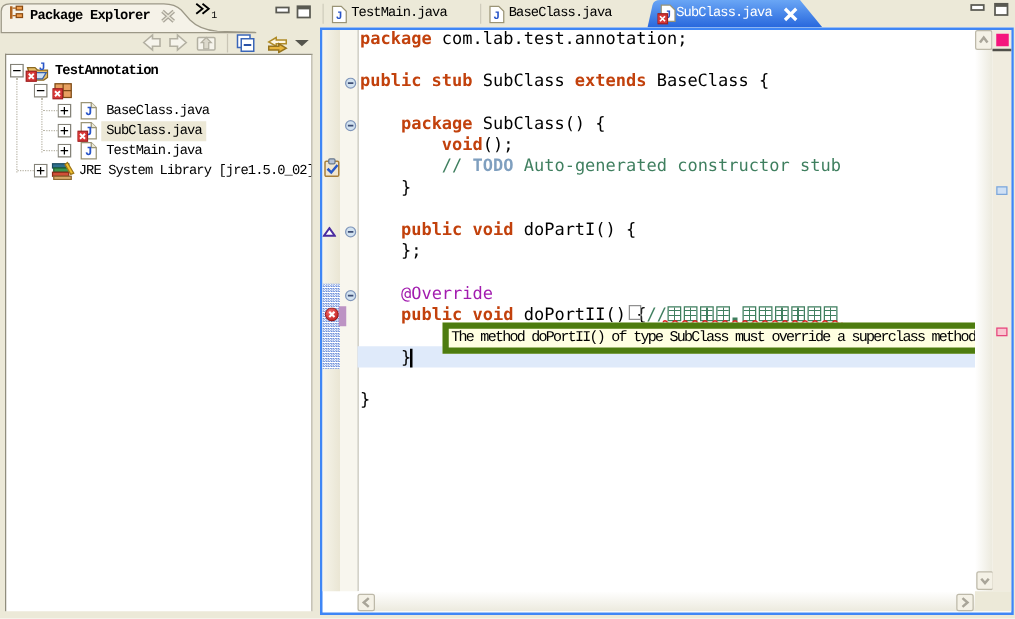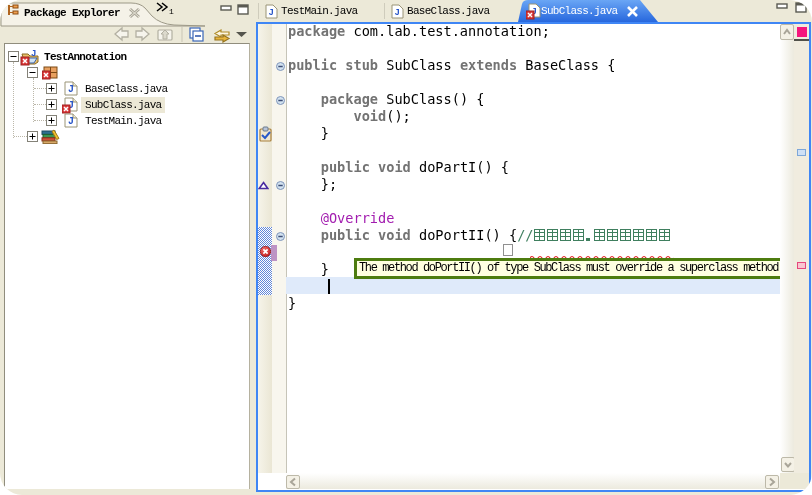--- a/index.html
+++ b/index.html
@@ -1,19 +1,19 @@
 <!DOCTYPE html>
 <html><head><meta charset="utf-8"><style>
 html,body{margin:0;padding:0;}
 #root{position:relative;width:812px;height:495px;background:#ece9d8;overflow:hidden;
-  font-family:"Liberation Mono",monospace;border-radius:22px;}
+  font-family:"Liberation Mono",monospace;}
 .abs{position:absolute;}
 .ui{font-size:11px;letter-spacing:-0.72px;color:#000;white-space:pre;}
 .code{font-size:13.6px;line-height:17px;white-space:pre;color:#000;}
-.kw{font-weight:bold;color:#737373;}
+.kw{font-weight:bold;color:#c2410c;}
 .cm{color:#3F7F5F;}
 .todo{font-weight:bold;color:#7F9FBF;}
 .ann{color:#a21caf;}
 .cj{display:inline-block;width:9px;height:10px;border:1px solid #3F7F5F;margin-right:2px;vertical-align:-1px;
  background:linear-gradient(transparent 2px,#3F7F5F 2px,#3F7F5F 3px,transparent 3px),
  linear-gradient(transparent 6px,#3F7F5F 6px,#3F7F5F 7px,transparent 7px),
  linear-gradient(90deg,transparent 4px,#3F7F5F 4px,#3F7F5F 5px,transparent 5px);}
 .cm2{display:inline-block;width:4px;height:3px;background:#3F7F5F;margin:0 4px 0 0;vertical-align:-1px;}
 </style></head>
 <body>
@@ -78,20 +78,21 @@
 <div class="abs" style="left:14px;top:136px;width:13px;height:1px;border-top:1px dotted #bcb8aa;"></div>
 <div class="abs" style="left:34px;top:88px;width:12px;height:1px;border-top:1px dotted #bcb8aa;"></div>
 <div class="abs" style="left:34px;top:104px;width:12px;height:1px;border-top:1px dotted #bcb8aa;"></div>
 <div class="abs" style="left:34px;top:120px;width:12px;height:1px;border-top:1px dotted #bcb8aa;"></div>
 
 <div class="abs" style="left:81px;top:97px;width:84px;height:16px;background:#ece8d6;"></div>
 <div class="abs ui" style="left:44px;top:51px;font-weight:bold;">TestAnnotation</div>
 <div class="abs ui" style="left:85px;top:83px;">BaseClass.java</div>
 <div class="abs ui" style="left:85px;top:99px;">SubClass.java</div>
 <div class="abs ui" style="left:85px;top:115px;">TestMain.java</div>
+<div class="abs ui" style="left:63px;top:131px;width:186px;overflow:hidden;">JRE System Library [jre1.5.0_02]</div>
 
 <svg class="abs" style="left:8px;top:51px;" width="12" height="12">
  <rect x="0.5" y="0.5" width="10" height="10" fill="#fff" stroke="#848278"></rect>
       <line x1="2.5" y1="5.5" x2="8.5" y2="5.5" stroke="#000"></line>
     </svg>
 <svg class="abs" style="left:27px;top:67px;" width="12" height="12">
  <rect x="0.5" y="0.5" width="10" height="10" fill="#fff" stroke="#848278"></rect>
       <line x1="2.5" y1="5.5" x2="8.5" y2="5.5" stroke="#000"></line>
     </svg>
 <svg class="abs" style="left:46px;top:83px;" width="12" height="12">
@@ -210,20 +211,21 @@
 
 <div class="abs" style="left:286px;top:277px;width:494px;height:17px;background:#dfeafa;"></div>
 <div class="abs" style="left:328px;top:279px;width:2px;height:15px;background:#000;"></div>
 
 <pre class="abs code" style="left:288px;top:23px;margin:0;"><span class="kw">package</span> com.lab.test.annotation;
 
 <span class="kw">public stub</span> SubClass <span class="kw">extends</span> BaseClass {
 
     <span class="kw">package</span> SubClass() {
         <span class="kw">void</span>();
+        <span class="cm">// <span class="todo">TODO</span> Auto-generated constructor stub</span>
     }
 
     <span class="kw">public void</span> doPartI() {
     };
 
     <span class="ann">@Override</span>
     <span class="kw">public void</span> doPortII() {<span class="cm">//<i class="cj"></i><i class="cj"></i><i class="cj"></i><i class="cj"></i><i class="cm2"></i><i class="cj"></i><i class="cj"></i><i class="cj"></i><i class="cj"></i><i class="cj"></i><i class="cj"></i></span>
 
     }
 
@@ -265,21 +267,21 @@
     </svg>
 <svg class="abs" style="left:276px;top:181px;" width="10" height="10">
       <circle cx="4.5" cy="4.5" r="4" fill="#d2e2f0" stroke="#8096ba"></circle>
       <line x1="2.3" y1="4.5" x2="6.7" y2="4.5" stroke="#3c4c74" stroke-width="1.5"></line>
     </svg>
 <svg class="abs" style="left:276px;top:232px;" width="10" height="10">
       <circle cx="4.5" cy="4.5" r="4" fill="#d2e2f0" stroke="#8096ba"></circle>
       <line x1="2.3" y1="4.5" x2="6.7" y2="4.5" stroke="#3c4c74" stroke-width="1.5"></line>
     </svg>
 
-<div class="abs" style="left:354px;top:258px;width:423px;height:15px;background:#ffffe1;border:3px solid #4d7c0f;
+<div class="abs" style="left:354px;top:258px;width:423px;height:15px;background:#ffffe1;border:5px solid #4d7c0f;
   font-size:12px;letter-spacing:-1.38px;white-space:pre;line-height:14px;padding-left:2px;">The method doPortII() of type SubClass must override a superclass method</div>
 
 <div class="abs" style="left:780px;top:24px;width:14px;height:449px;background:linear-gradient(to right,#ffffff,#eceade);"></div>
 <div class="abs" style="left:780px;top:24px;width:14px;height:16px;background:#f4f1e6;border:1px solid #bdb9a9;border-radius:2px;box-sizing:border-box;"></div>
 <svg class="abs" style="left:780px;top:24px;" width="14" height="16">
       <path d="M4,10 L7,6 L10,10" stroke="#a9a599" stroke-width="2" fill="none"></path>
     </svg>
 <div class="abs" style="left:781px;top:457px;width:14px;height:15px;background:#f4f1e6;border:1px solid #bdb9a9;border-radius:2px;box-sizing:border-box;"></div>
 <svg class="abs" style="left:781px;top:457px;" width="14" height="15">
       <path d="M4,6 L7,9.5 L10,6" stroke="#a9a599" stroke-width="2" fill="none"></path>

